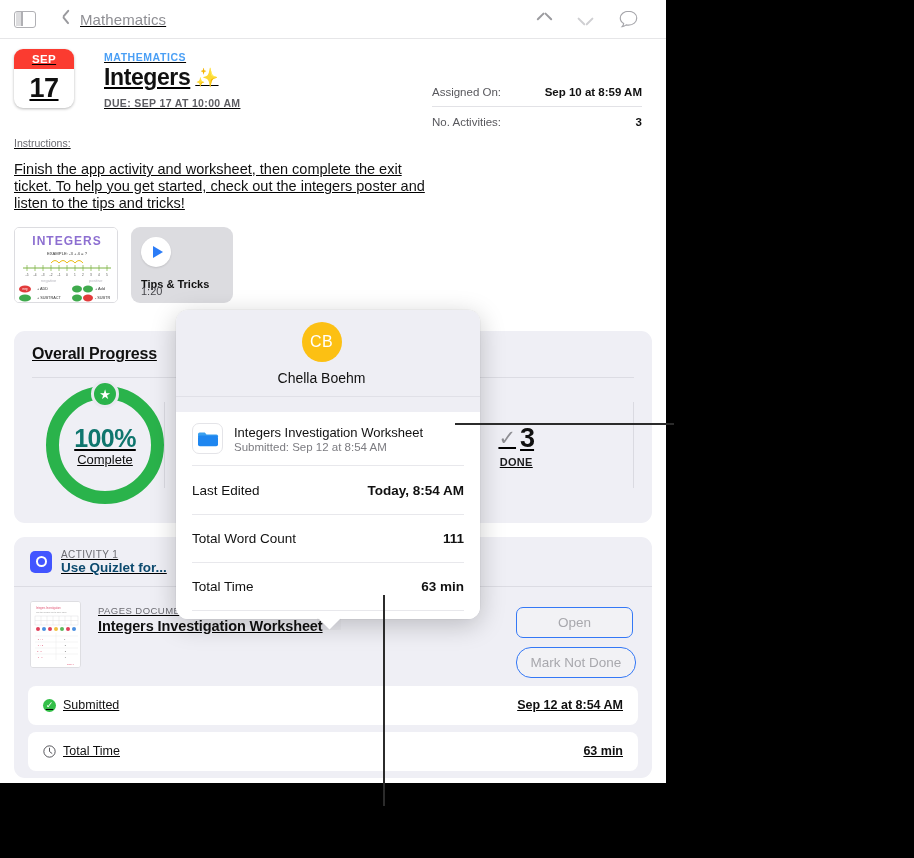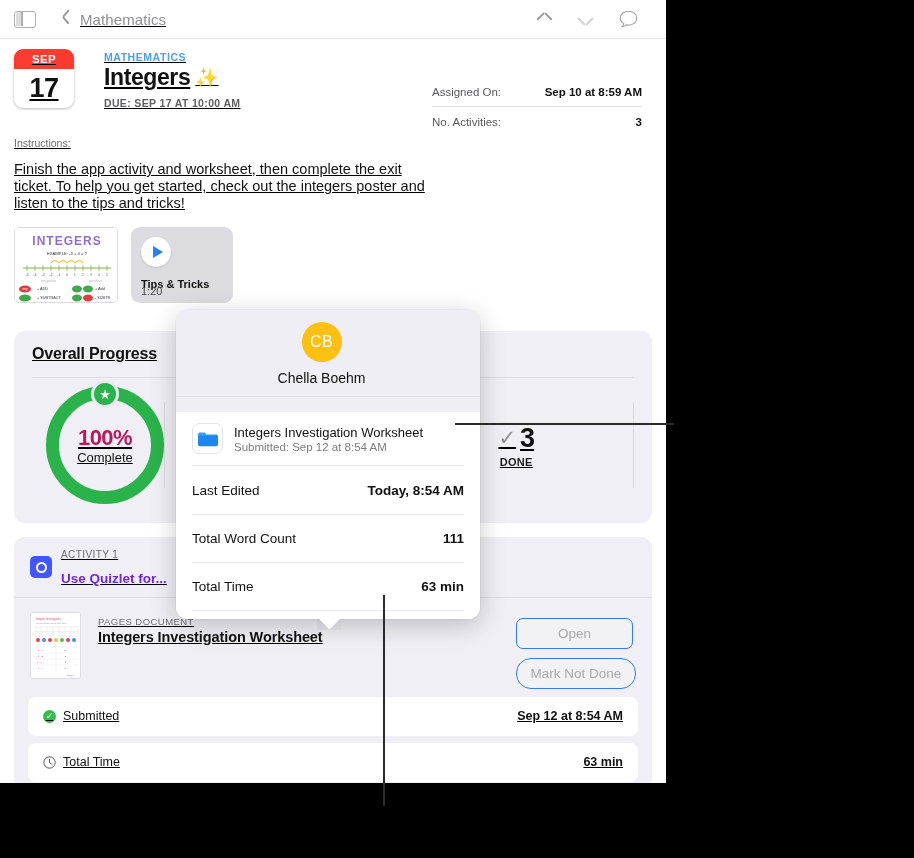--- a/index.html
+++ b/index.html
@@ -157,21 +157,21 @@
   }
   .card-heading { font-size: 16px; font-weight: bold; color: #111; letter-spacing: -.2px; }
   .card-rule { position: absolute; left: 18px; right: 18px; top: 46px; height: 1px; background: #dcdce3; }
   .progress-body { display: flex; align-items: center; height: 125px; margin-top: 20px; }
   .ring-wrap { position: relative; width: 118px; height: 118px; flex: none; margin-left: 14px; }
   .ring {
     width: 118px; height: 118px; border-radius: 50%;
     border: 13px solid #2ab34b; box-sizing: border-box;
     display: flex; flex-direction: column; align-items: center; justify-content: center;
   }
-  .ring-pct { font-size: 22px; font-weight: bold; color: #be185d; letter-spacing: -.6px; }
+  .ring-pct { font-size: 25px; font-weight: bold; color: #0f766e; letter-spacing: -.6px; }
   .ring-sub { font-size: 13px; color: #111; margin-top: -1px; }
   .star-badge {
     position: absolute; top: -6px; left: 50%; transform: translateX(-50%);
     width: 28px; height: 28px; border-radius: 50%; background: #2ab34b;
     border: 3px solid #e9e9f0;
     display: flex; align-items: center; justify-content: center;
     color: #fff; font-size: 13px; line-height: 1;
   }
   .stats { display: flex; align-items: center; flex: 1; height: 100%; }
   .stat {
@@ -194,21 +194,21 @@
   .activity-head { display: flex; align-items: center; gap: 9px; padding: 12px 16px 11px 16px; }
   .quizlet-icon {
     width: 22px; height: 22px; border-radius: 5px; background: #4255ff;
     display: flex; align-items: center; justify-content: center; flex: none;
   }
   .quizlet-icon span {
     width: 11px; height: 11px; border-radius: 50%;
     border: 2.4px solid #fff;
   }
   .activity-kicker { font-size: 10px; color: #6c6c72; letter-spacing: .4px; }
-  .activity-name { font-size: 13.5px; font-weight: bold; color: #6d28d9; margin-top: 11px; }
+  .activity-name { font-size: 13.5px; font-weight: bold; color: #0c4a6e; margin-top: 0; }
   .activity-divider { height: 1px; background: #dcdce3; }
 
   .doc-row { display: flex; align-items: flex-start; padding: 14px 16px 18px 16px; position: relative; }
   .doc-thumb {
     width: 51px; height: 67px; background: #fff; border: 1px solid #dedee2;
     border-radius: 3px; flex: none; overflow: hidden; position: relative;
   }
   .doc-text { margin-left: 17px; padding-top: 4px; }
   .doc-kicker { font-size: 9.5px; color: #6c6c72; letter-spacing: .45px; }
   .doc-title { font-size: 14.5px; font-weight: bold; color: #111; margin-top: 2px; letter-spacing: -.1px; }

